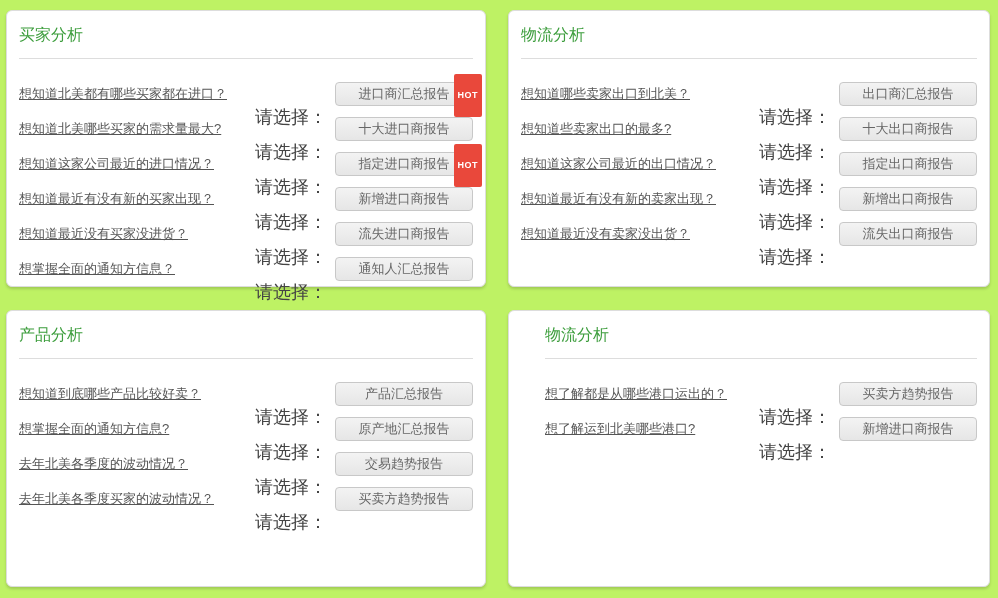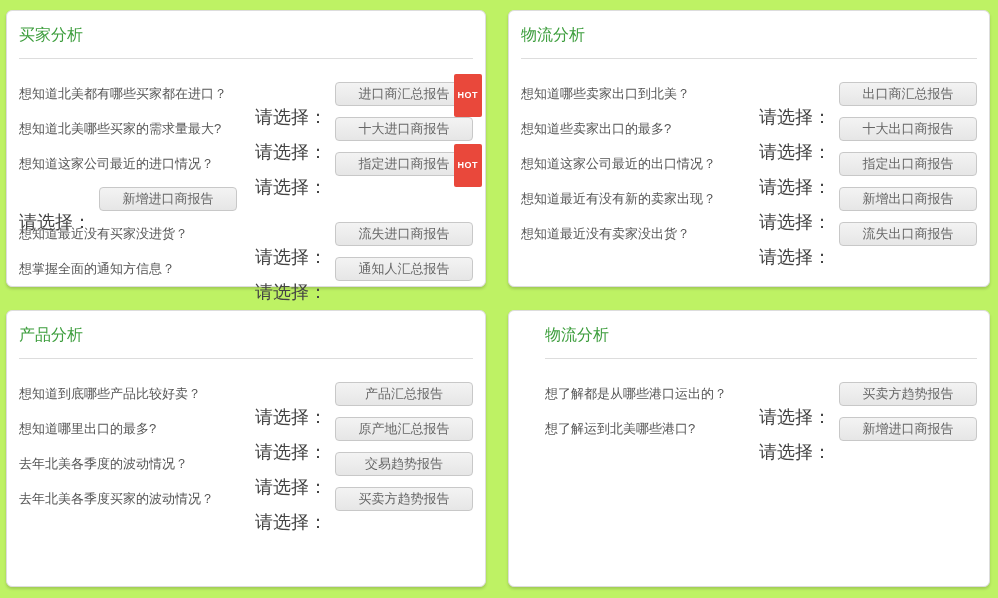--- a/index.html
+++ b/index.html
@@ -40,20 +40,21 @@
     height: 35px;
     display: flex;
     align-items: center;
   }
   .question {
     flex: 1;
     font-size: 13px;
     color: #555;
     white-space: nowrap;
     overflow: hidden;
+    text-decoration: underline;
   }
   .select-label {
     font-size: 18px;
     color: #444;
     margin-right: 8px;
     white-space: nowrap;
     margin-top: 47px;
   }
   .btn {
     position: relative;
@@ -110,20 +111,21 @@
       </div>
       <div class="row">
         <span class="question">想知道这家公司最近的进口情况？</span>
         <span class="select-label">请选择：</span>
         <button class="btn">
           <span>指定进口商报告</span>
           <span class="hot">HOT</span>
         </button>
       </div>
       <div class="row">
+        <span class="question">想知道最近有没有新的买家出现？</span>
         <span class="select-label">请选择：</span>
         <button class="btn">
           <span>新增进口商报告</span>
         </button>
       </div>
       <div class="row">
         <span class="question">想知道最近没有买家没进货？</span>
         <span class="select-label">请选择：</span>
         <button class="btn">
           <span>流失进口商报告</span>
@@ -186,21 +188,21 @@
     <div class="divider"></div>
     <div class="rows">
       <div class="row">
         <span class="question">想知道到底哪些产品比较好卖？</span>
         <span class="select-label">请选择：</span>
         <button class="btn">
           <span>产品汇总报告</span>
         </button>
       </div>
       <div class="row">
-        <span class="question">想知道哪里出口的最多?</span>
+        <span class="question">想掌握全面的通知方信息?</span>
         <span class="select-label">请选择：</span>
         <button class="btn">
           <span>原产地汇总报告</span>
         </button>
       </div>
       <div class="row">
         <span class="question">去年北美各季度的波动情况？</span>
         <span class="select-label">请选择：</span>
         <button class="btn">
           <span>交易趋势报告</span>

